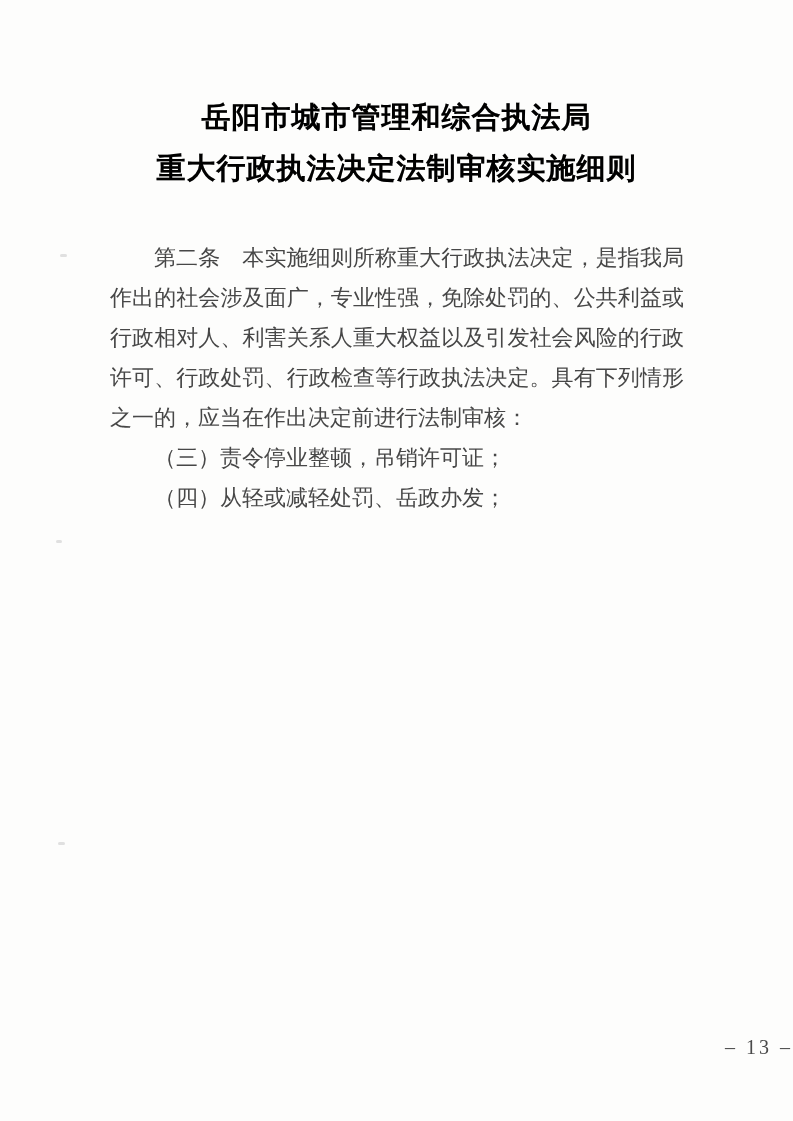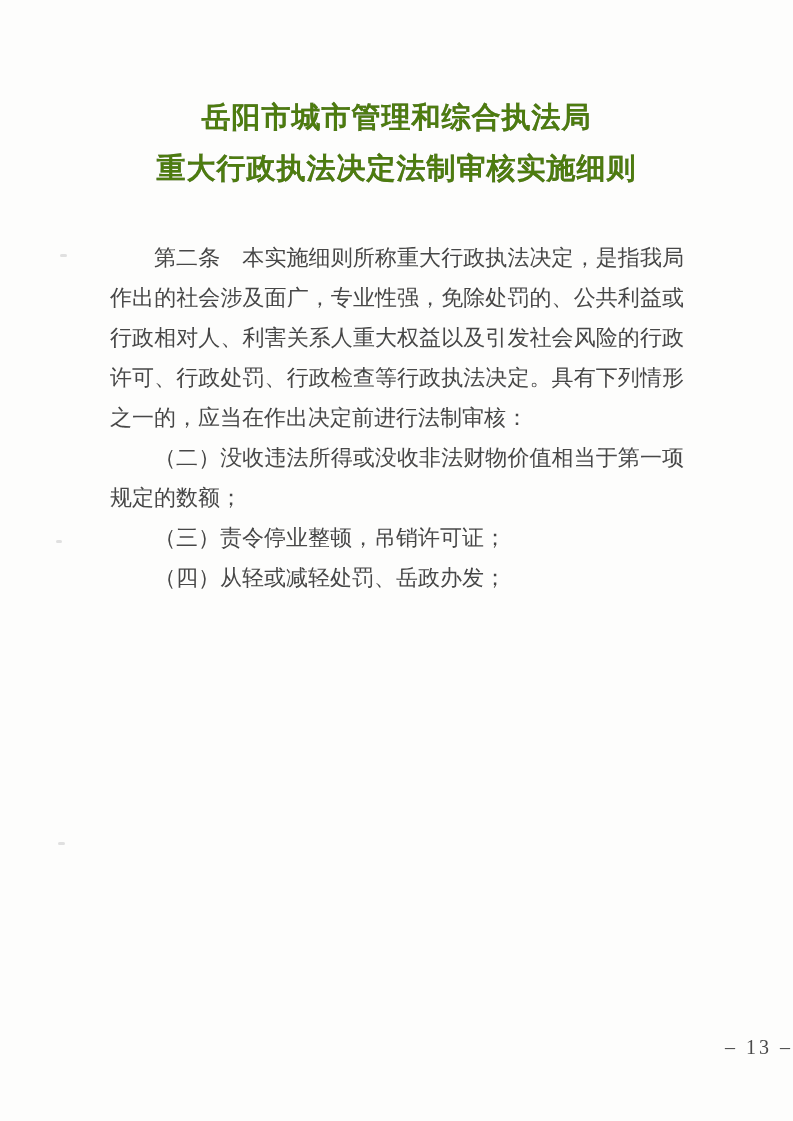--- a/index.html
+++ b/index.html
@@ -22,21 +22,21 @@
     top: 92px;
     left: 0;
     right: 0;
     margin: 0;
     text-align: center;
     font-family: "Liberation Sans", "DejaVu Sans", sans-serif;
     font-weight: 700;
     font-size: 29px;
     line-height: 51px;
     letter-spacing: 1px;
-    color: #4d7c0f;
+    color: #000000;
     text-shadow: 0 0 0.6px rgba(46,46,46,0.55);
   }
   .title-line { display: block; }
   
   .doc-body {
     position: absolute;
     left: 110px;
     top: 238px;
     width: 574px;
     font-family: "Liberation Serif", "DejaVu Serif", serif;
@@ -80,21 +80,20 @@
 
 <div class="page">
 
   <h1 class="doc-title">
     <span class="title-line">岳阳市城市管理和综合执法局</span>
     <span class="title-line">重大行政执法决定法制审核实施细则</span>
   </h1>
 
   <div class="doc-body">
       <p class="para">第二条　本实施细则所称重大行政执法决定，是指我局作出的社会涉及面广，专业性强，免除处罚的、公共利益或行政相对人、利害关系人重大权益以及引发社会风险的行政许可、行政处罚、行政检查等行政执法决定。具有下列情形之一的，应当在作出决定前进行法制审核：</p>
-      <p class="para">（二）没收违法所得或没收非法财物价值相当于第一项规定的数额；</p>
       <p class="para">（三）责令停业整顿，吊销许可证；</p>
       <p class="para">（四）从轻或减轻处罚、岳政办发；</p>
     </div>
 
   <span class="speck s1"></span>
   <span class="speck s2"></span>
   <span class="speck s3"></span>
 
   <div class="page-number">– 13 –</div>
 

